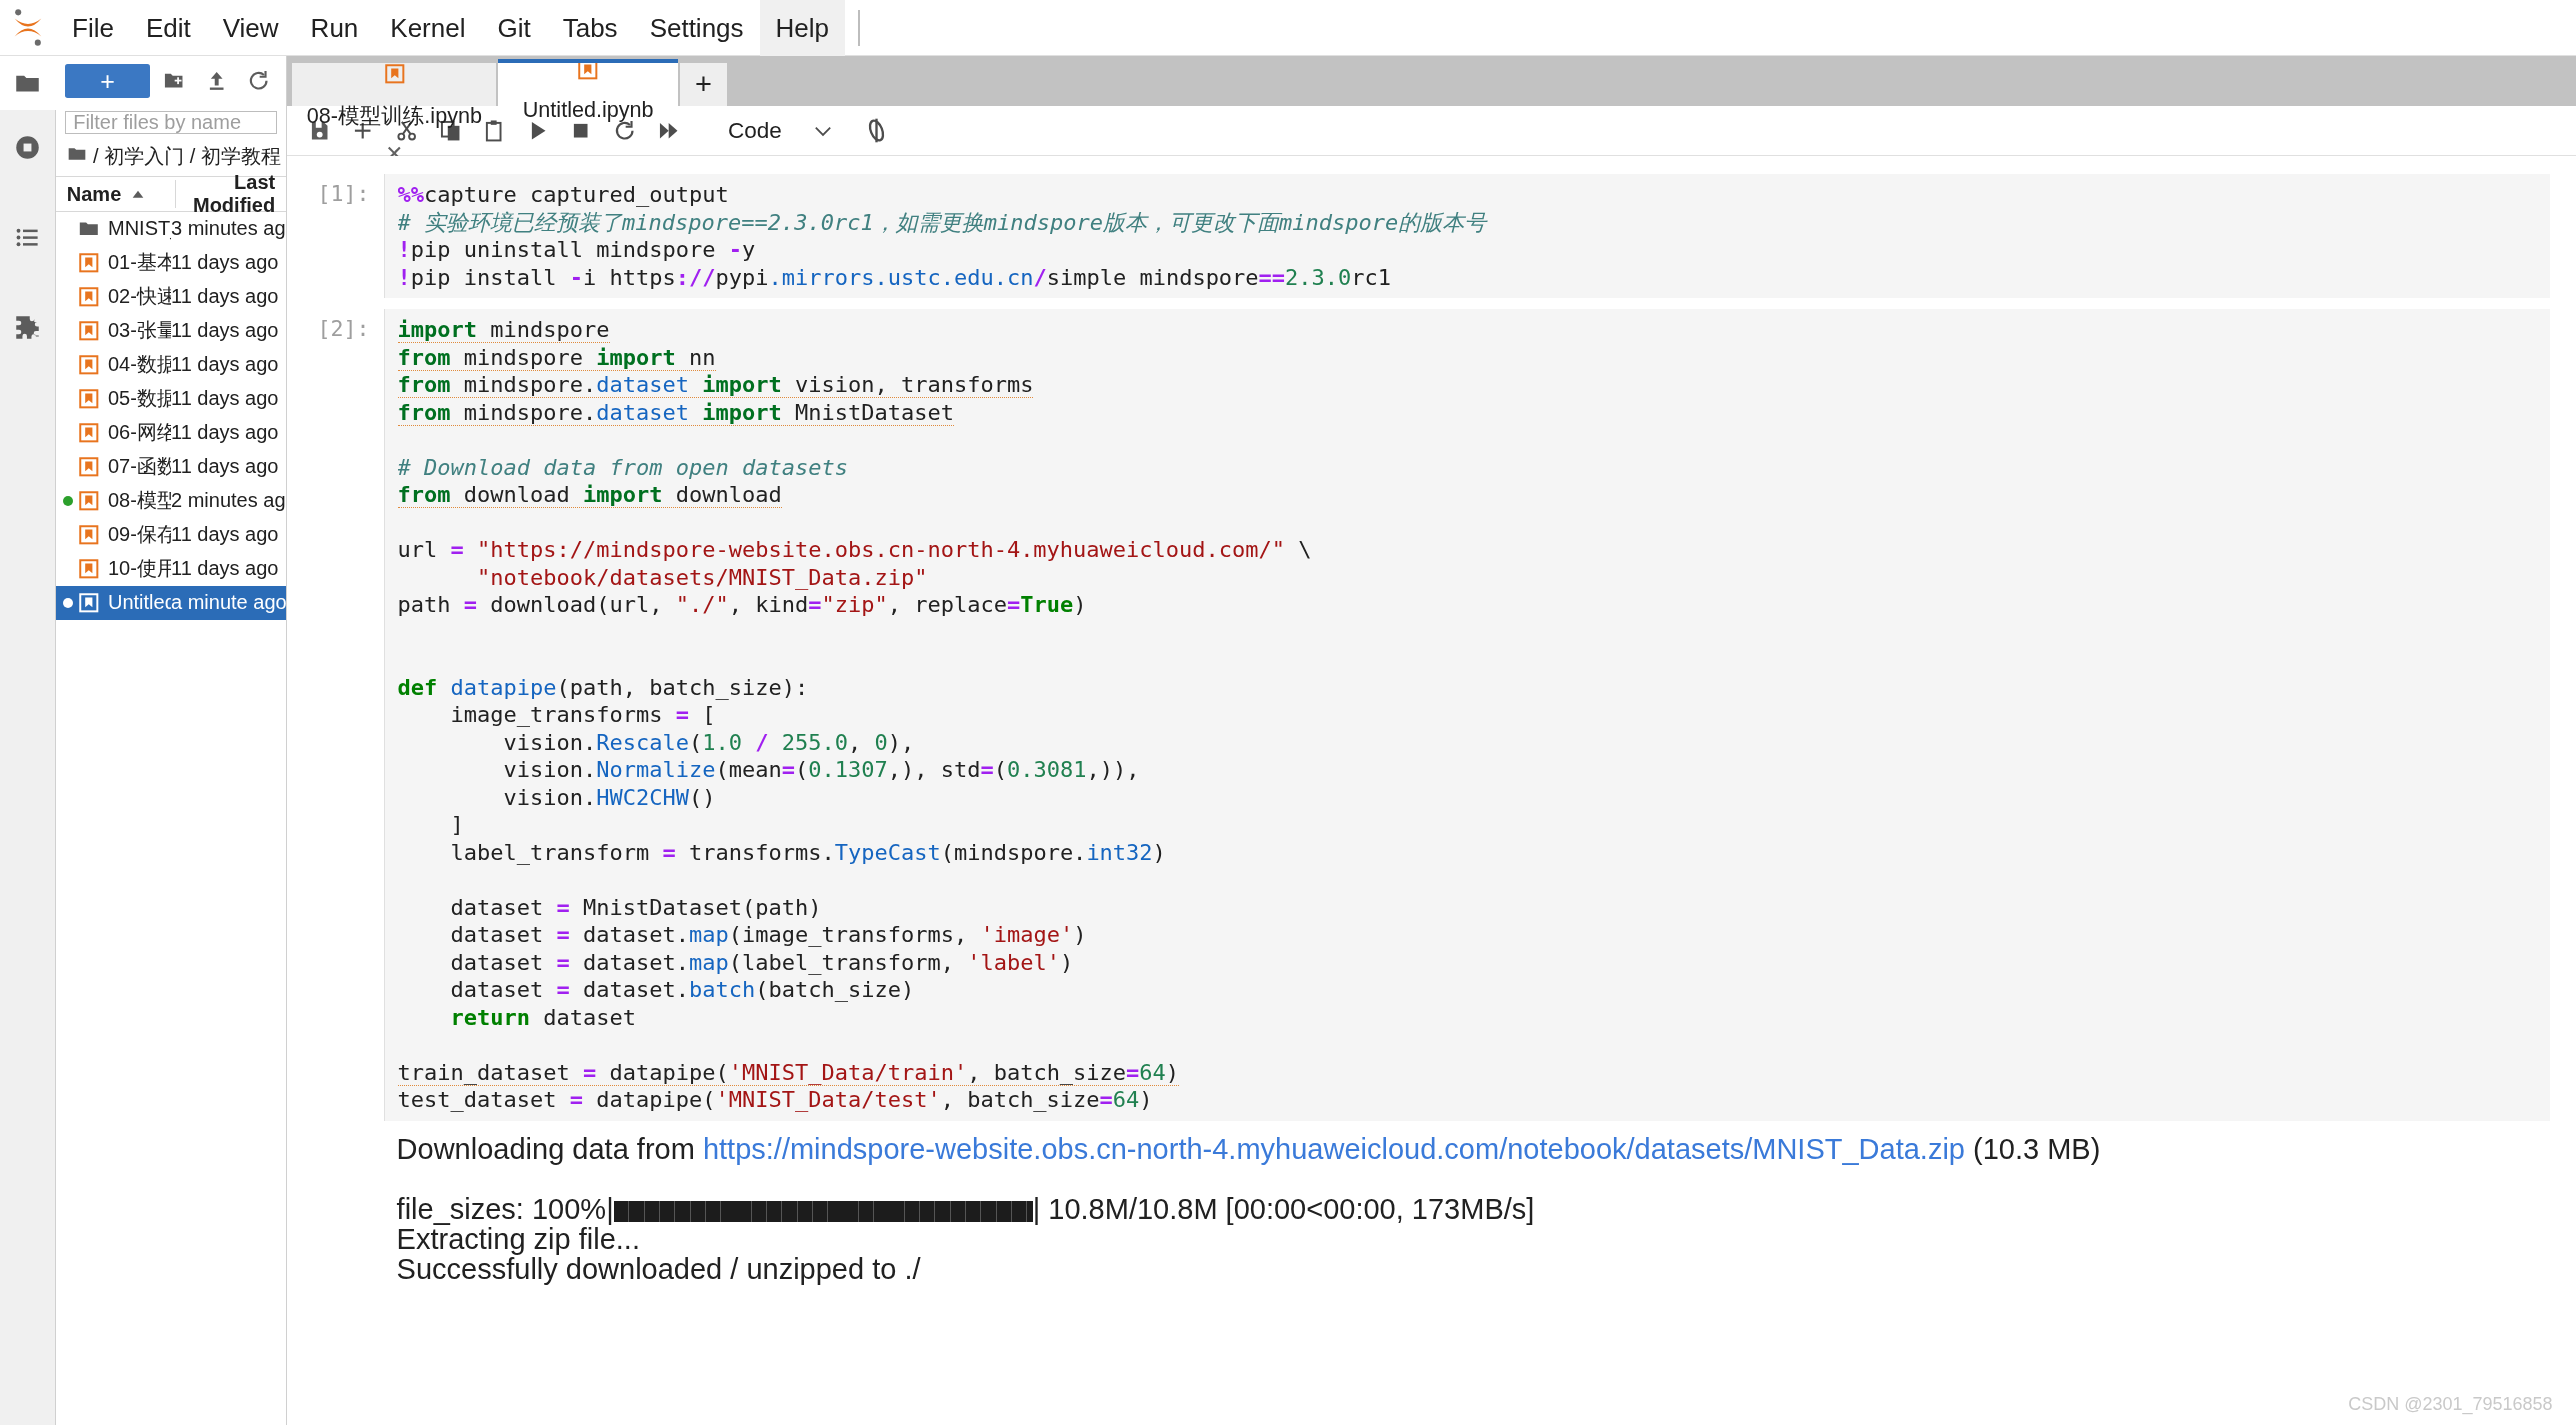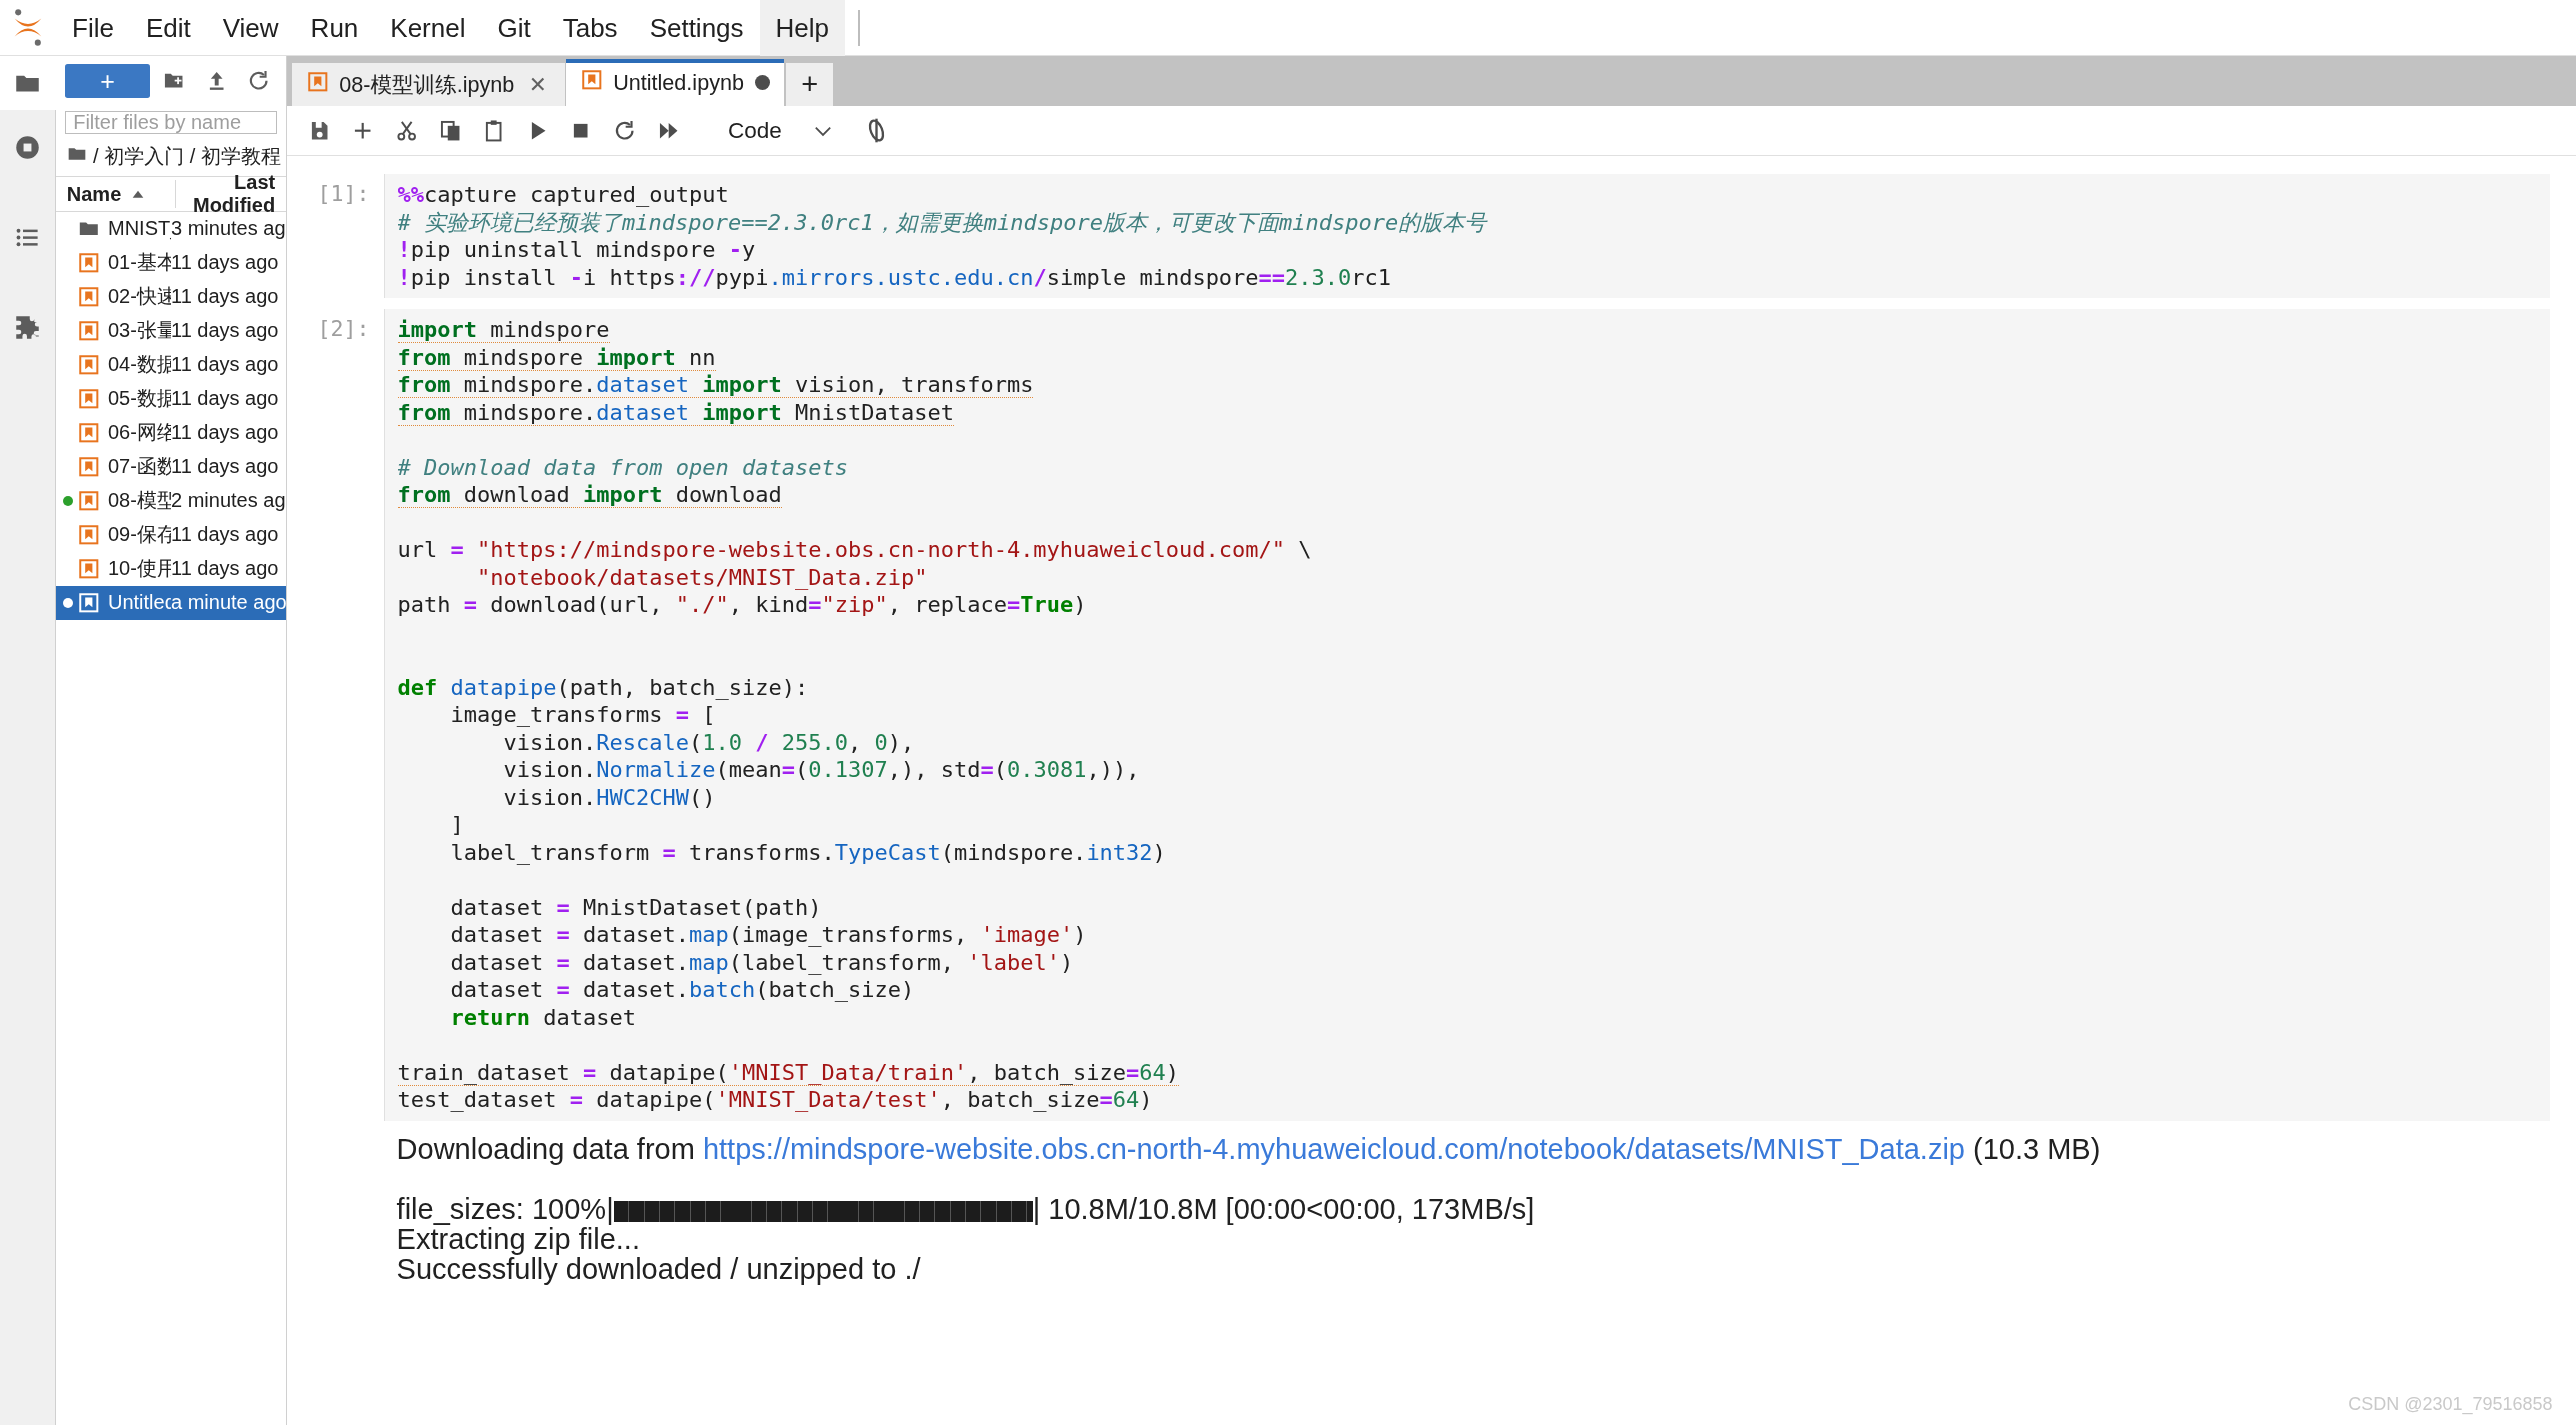--- a/index.html
+++ b/index.html
@@ -230,20 +230,21 @@
     align-items: center;
     gap: 10.8px;
     padding: 0 14.4px;
     font-size: 21.6px;
     color: #212121;
     background: #eeeeee;
     cursor: pointer;
     min-width: 180px;
     position: relative;
     white-space: nowrap;
+    flex-direction: column;
   }
   .tab + .tab { margin-left: 1.8px; }
   .tab.current {
     background: #ffffff;
     height: 47px;
   }
   .tab.current::before {
     content: "";
     position: absolute;
     left: 0; right: 0; top: 0;

